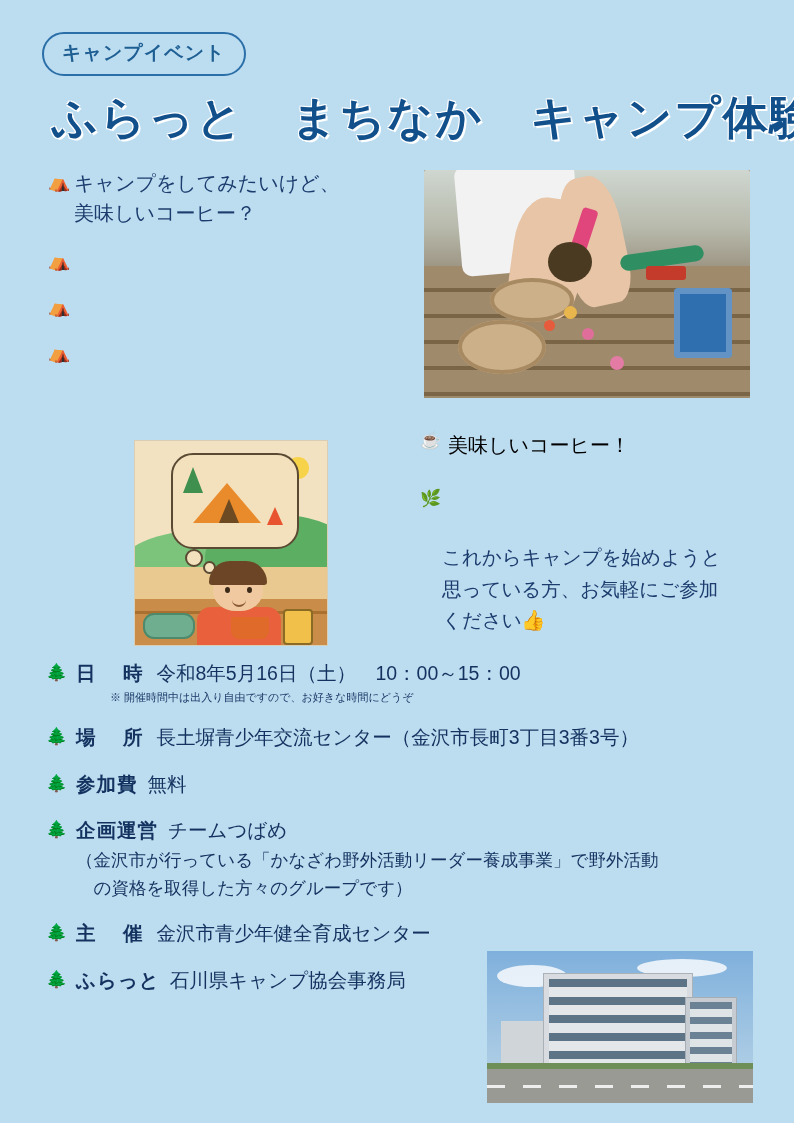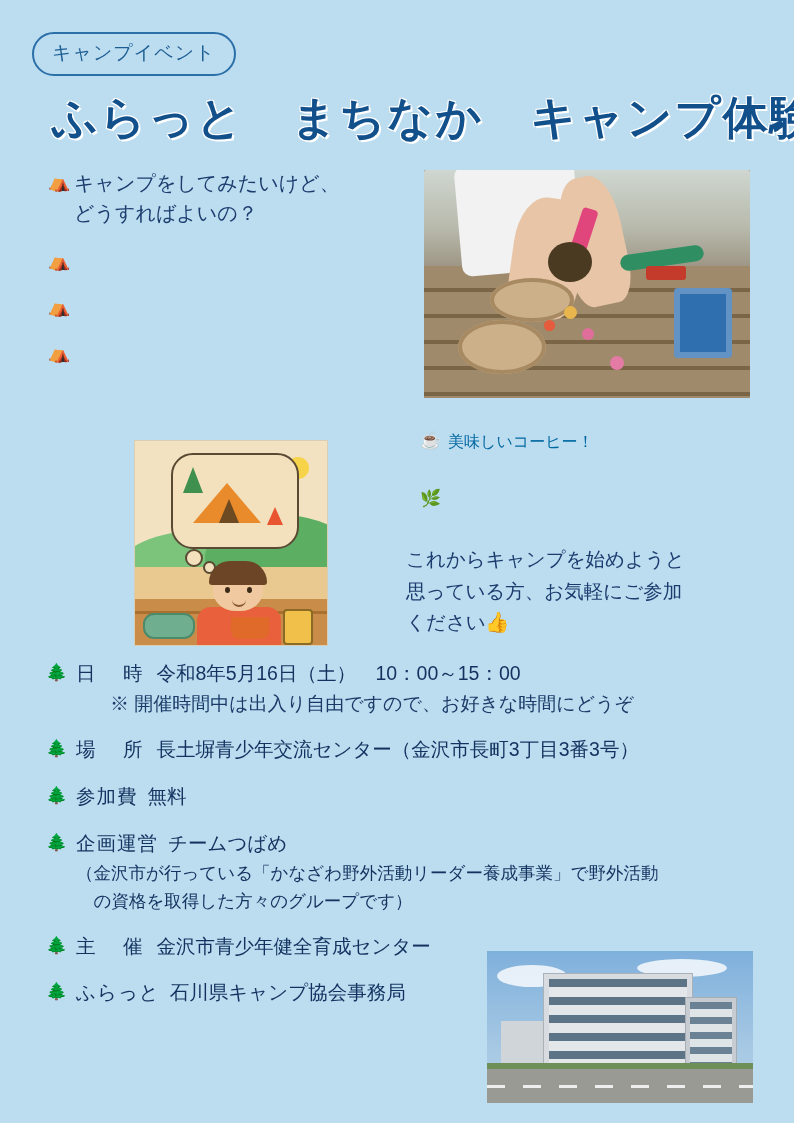--- a/index.html
+++ b/index.html
@@ -17,30 +17,30 @@
   }
   .page {
     position: relative;
     width: 794px;
     height: 1123px;
   }
 
   
   .badge {
     position: absolute;
-    left: 32px;
+    left: 42px;
     top: 32px;
     border: 2.5px solid #2a6fa8;
     border-radius: 22px;
     padding: 6px 18px 8px 18px;
     font-size: 19px;
     letter-spacing: 1px;
     color: #1e5f93;
     background: transparent;
-    font-weight: normal;
+    font-weight: bold;
   }
 
   
   .main-title {
     position: absolute;
     left: 52px;
     top: 88px;
     font-size: 45px;
     font-weight: bold;
     color: #12508c;
@@ -229,34 +229,35 @@
     background: #f0c04a; border: 2px solid #8a6a24; border-radius: 4px;
   }
 
   
   .rnote {
     position: absolute;
     display: flex;
     align-items: flex-start;
   }
   .rnote .ico { width: 28px; flex: 0 0 28px; font-size: 17px; }
-  .rnote .txt { font-size: 16px; color: #0369a1; line-height: 1.5; }
+  .rnote .txt { font-size: 20px; color: #000000; line-height: 1.5; }
 
   .note-coffee { left: 420px; top: 430px; }
   .note-game   { left: 420px; top: 488px; }
 
   .paragraph {
     position: absolute;
-    left: 406px;
+    left: 442px;
     top: 544px;
     width: 330px;
     font-size: 19.5px;
     line-height: 1.62;
     color: #1c3c6e;
     white-space: pre-line;
+    font-family: Liberation Mono, monospace;
   }
 
   
   .details {
     position: absolute;
     left: 46px;
     top: 658px;
     width: 710px;
   }
   .drow {
@@ -267,30 +268,30 @@
   .drow .ico {
     width: 30px; flex: 0 0 30px;
     font-size: 17px; line-height: 1.55; margin-top: 2px;
   }
   .drow .body {
     font-size: 19.5px;
     line-height: 1.58;
     color: #13325f;
   }
   .drow .label {
-    font-weight: normal;
+    font-weight: bold;
     letter-spacing: 4px;
     margin-right: 10px;
     margin-top: 20px;
   }
   .drow .label.nosp { letter-spacing: 1px; }
   .sub {
     display: block;
     margin-left: 34px;
-    font-size: 19px;
+    font-size: 11px;
     color: #1b3a67;
     line-height: 1.55;
   }
   .cont {
     display: block;
     font-size: 17.5px;
     color: #13325f;
     line-height: 1.6;
   }
   .mail {
@@ -358,21 +359,21 @@
 <div class="page">
 
   <div class="badge">キャンプイベント</div>
 
   <div class="main-title">ふらっと　まちなか　キャンプ体験</div>
 
   <div class="bullets">
     <div class="bullet-row">
       <span class="bullet-ico">⛺</span>
       <span class="bullet-text">キャンプをしてみたいけど、
-どうすればよいの？</span>
+美味しいコーヒー？</span>
     </div>
     <div class="bullet-row">
       <span class="bullet-ico">⛺</span>
     </div>
     <div class="bullet-row">
       <span class="bullet-ico">⛺</span>
     </div>
     <div class="bullet-row">
       <span class="bullet-ico">⛺</span>
     </div>

